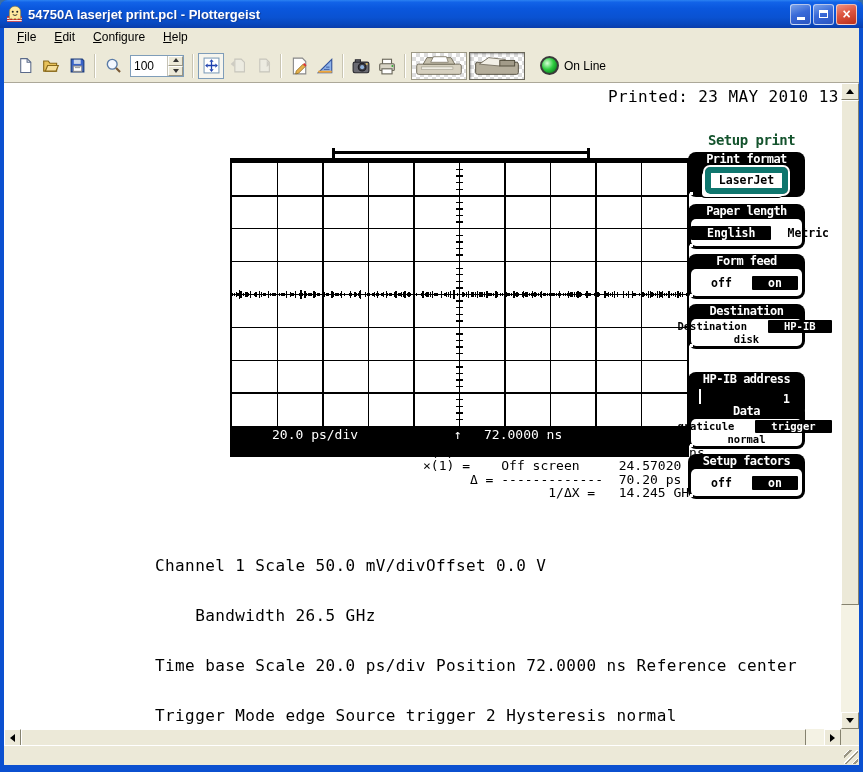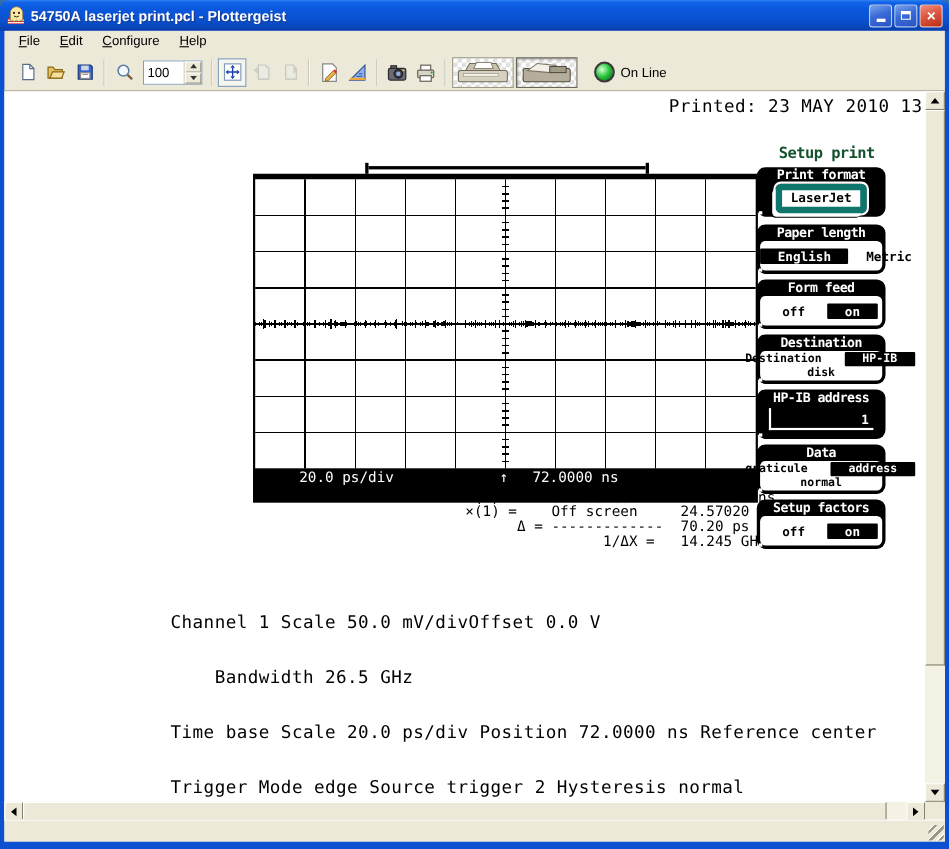--- a/index.html
+++ b/index.html
@@ -666,35 +666,35 @@
           <div class="prow">
             <span class="opt">Destination</span>
             <span class="opt sel">HP-IB</span>
           </div>
           <div class="prow">
             <span class="opt">disk</span>
           </div>
         </div>
       </div>
 
-      <div class="panel" style="top:271px">
+      <div class="panel" style="top:289px">
         <div class="ptitle">HP-IB address</div>
         <div class="pbody dark">
           <div class="addr-wrap">
             <span class="addr-val">1</span>
           </div>
         </div>
       </div>
 
       <div class="panel" style="top:321px">
         <div class="ptitle">Data</div>
         <div class="pbody wrap" style="font-size:10.5px;text-align:right;">
           <div class="prow">
             <span class="opt">graticule</span>
-            <span class="opt sel">address</span>
+            <span class="opt sel">trigger</span>
           </div>
           <div class="prow">
             <span class="opt">normal</span>
           </div>
         </div>
       </div>
 
       <div class="panel" style="top:371px">
         <div class="ptitle">Setup factors</div>
         <div class="pbody">

